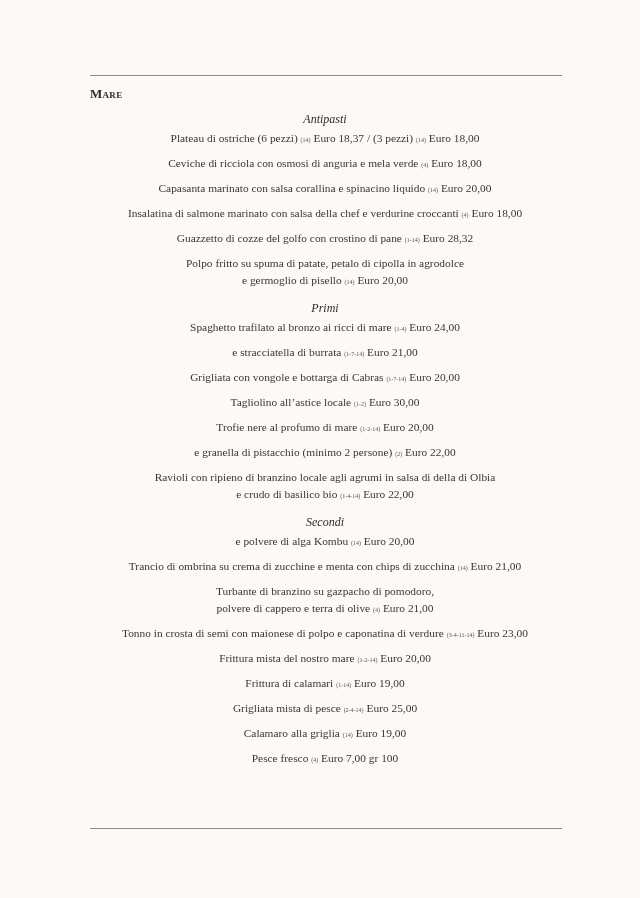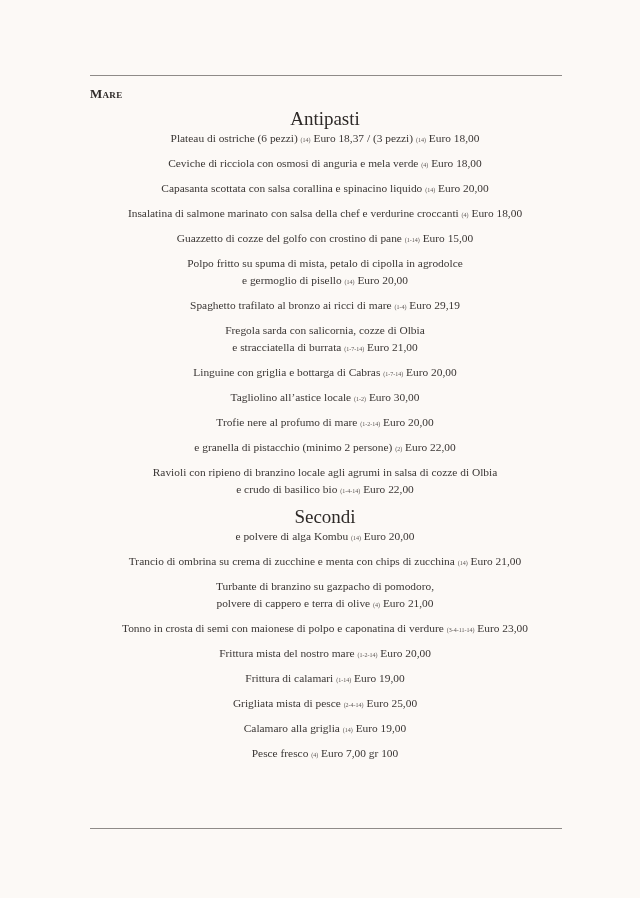--- a/index.html
+++ b/index.html
@@ -32,21 +32,22 @@
       color: #2e2a28;
     }
     .menu {
       position: absolute;
       left: 60px;
       width: 530px;
       top: 108px;
       text-align: center;
     }
     .cat {
-      font-size: 19px;
+      font-style: italic;
+      font-size: 12px;
       color: #2e2a28;
       height: 22px;
       line-height: 22px;
     }
     .item {
       font-size: 11.4px;
       line-height: 17px;
       margin-bottom: 6px;
     }
     .item .line { display: block; white-space: nowrap; }
@@ -61,54 +62,54 @@
 <div class="menu">
 
   <div class="cat">Antipasti</div>
   <div class="item">
     <span class="line"><span>Plateau di ostriche (6 pezzi)</span> <span class="allergen">(14)</span> <span>Euro 18,37 / (3 pezzi)</span> <span class="allergen">(14)</span> <span>Euro 18,00</span></span>
   </div>
   <div class="item">
     <span class="line"><span>Ceviche di ricciola con osmosi di anguria e mela verde</span> <span class="allergen">(4)</span> <span>Euro 18,00</span></span>
   </div>
   <div class="item">
-    <span class="line"><span>Capasanta scottata con salsa corallina e spinacino liquido</span> <span class="allergen">(14)</span> <span>Euro 20,00</span></span>
+    <span class="line"><span>Capasanta marinato con salsa corallina e spinacino liquido</span> <span class="allergen">(14)</span> <span>Euro 20,00</span></span>
   </div>
   <div class="item">
     <span class="line"><span>Insalatina di salmone marinato con salsa della chef e verdurine croccanti</span> <span class="allergen">(4)</span> <span>Euro 18,00</span></span>
   </div>
   <div class="item">
-    <span class="line"><span>Guazzetto di cozze del golfo con crostino di pane</span> <span class="allergen">(1-14)</span> <span>Euro 15,00</span></span>
+    <span class="line"><span>Guazzetto di cozze del golfo con crostino di pane</span> <span class="allergen">(1-14)</span> <span>Euro 28,32</span></span>
   </div>
   <div class="item">
-    <span class="line">Polpo fritto su spuma di mista, petalo di cipolla in agrodolce</span>
+    <span class="line">Polpo fritto su spuma di patate, petalo di cipolla in agrodolce</span>
     <span class="line"><span>e germoglio di pisello</span> <span class="allergen">(14)</span> <span>Euro 20,00</span></span>
   </div>
 
+  <div class="cat">Primi</div>
   <div class="item">
-    <span class="line"><span>Spaghetto trafilato al bronzo ai ricci di mare</span> <span class="allergen">(1-4)</span> <span>Euro 29,19</span></span>
+    <span class="line"><span>Spaghetto trafilato al bronzo ai ricci di mare</span> <span class="allergen">(1-4)</span> <span>Euro 24,00</span></span>
   </div>
   <div class="item">
-    <span class="line">Fregola sarda con salicornia, cozze di Olbia</span>
     <span class="line"><span>e stracciatella di burrata</span> <span class="allergen">(1-7-14)</span> <span>Euro 21,00</span></span>
   </div>
   <div class="item">
-    <span class="line"><span>Linguine con griglia e bottarga di Cabras</span> <span class="allergen">(1-7-14)</span> <span>Euro 20,00</span></span>
+    <span class="line"><span>Grigliata con vongole e bottarga di Cabras</span> <span class="allergen">(1-7-14)</span> <span>Euro 20,00</span></span>
   </div>
   <div class="item">
     <span class="line"><span>Tagliolino all’astice locale</span> <span class="allergen">(1-2)</span> <span>Euro 30,00</span></span>
   </div>
   <div class="item">
     <span class="line"><span>Trofie nere al profumo di mare</span> <span class="allergen">(1-2-14)</span> <span>Euro 20,00</span></span>
   </div>
   <div class="item">
     <span class="line"><span>e granella di pistacchio (minimo 2 persone)</span> <span class="allergen">(2)</span> <span>Euro 22,00</span></span>
   </div>
   <div class="item">
-    <span class="line">Ravioli con ripieno di branzino locale agli agrumi in salsa di cozze di Olbia</span>
+    <span class="line">Ravioli con ripieno di branzino locale agli agrumi in salsa di della di Olbia</span>
     <span class="line"><span>e crudo di basilico bio</span> <span class="allergen">(1-4-14)</span> <span>Euro 22,00</span></span>
   </div>
 
   <div class="cat">Secondi</div>
   <div class="item">
     <span class="line"><span>e polvere di alga Kombu</span> <span class="allergen">(14)</span> <span>Euro 20,00</span></span>
   </div>
   <div class="item">
     <span class="line"><span>Trancio di ombrina su crema di zucchine e menta con chips di zucchina</span> <span class="allergen">(14)</span> <span>Euro 21,00</span></span>
   </div>

